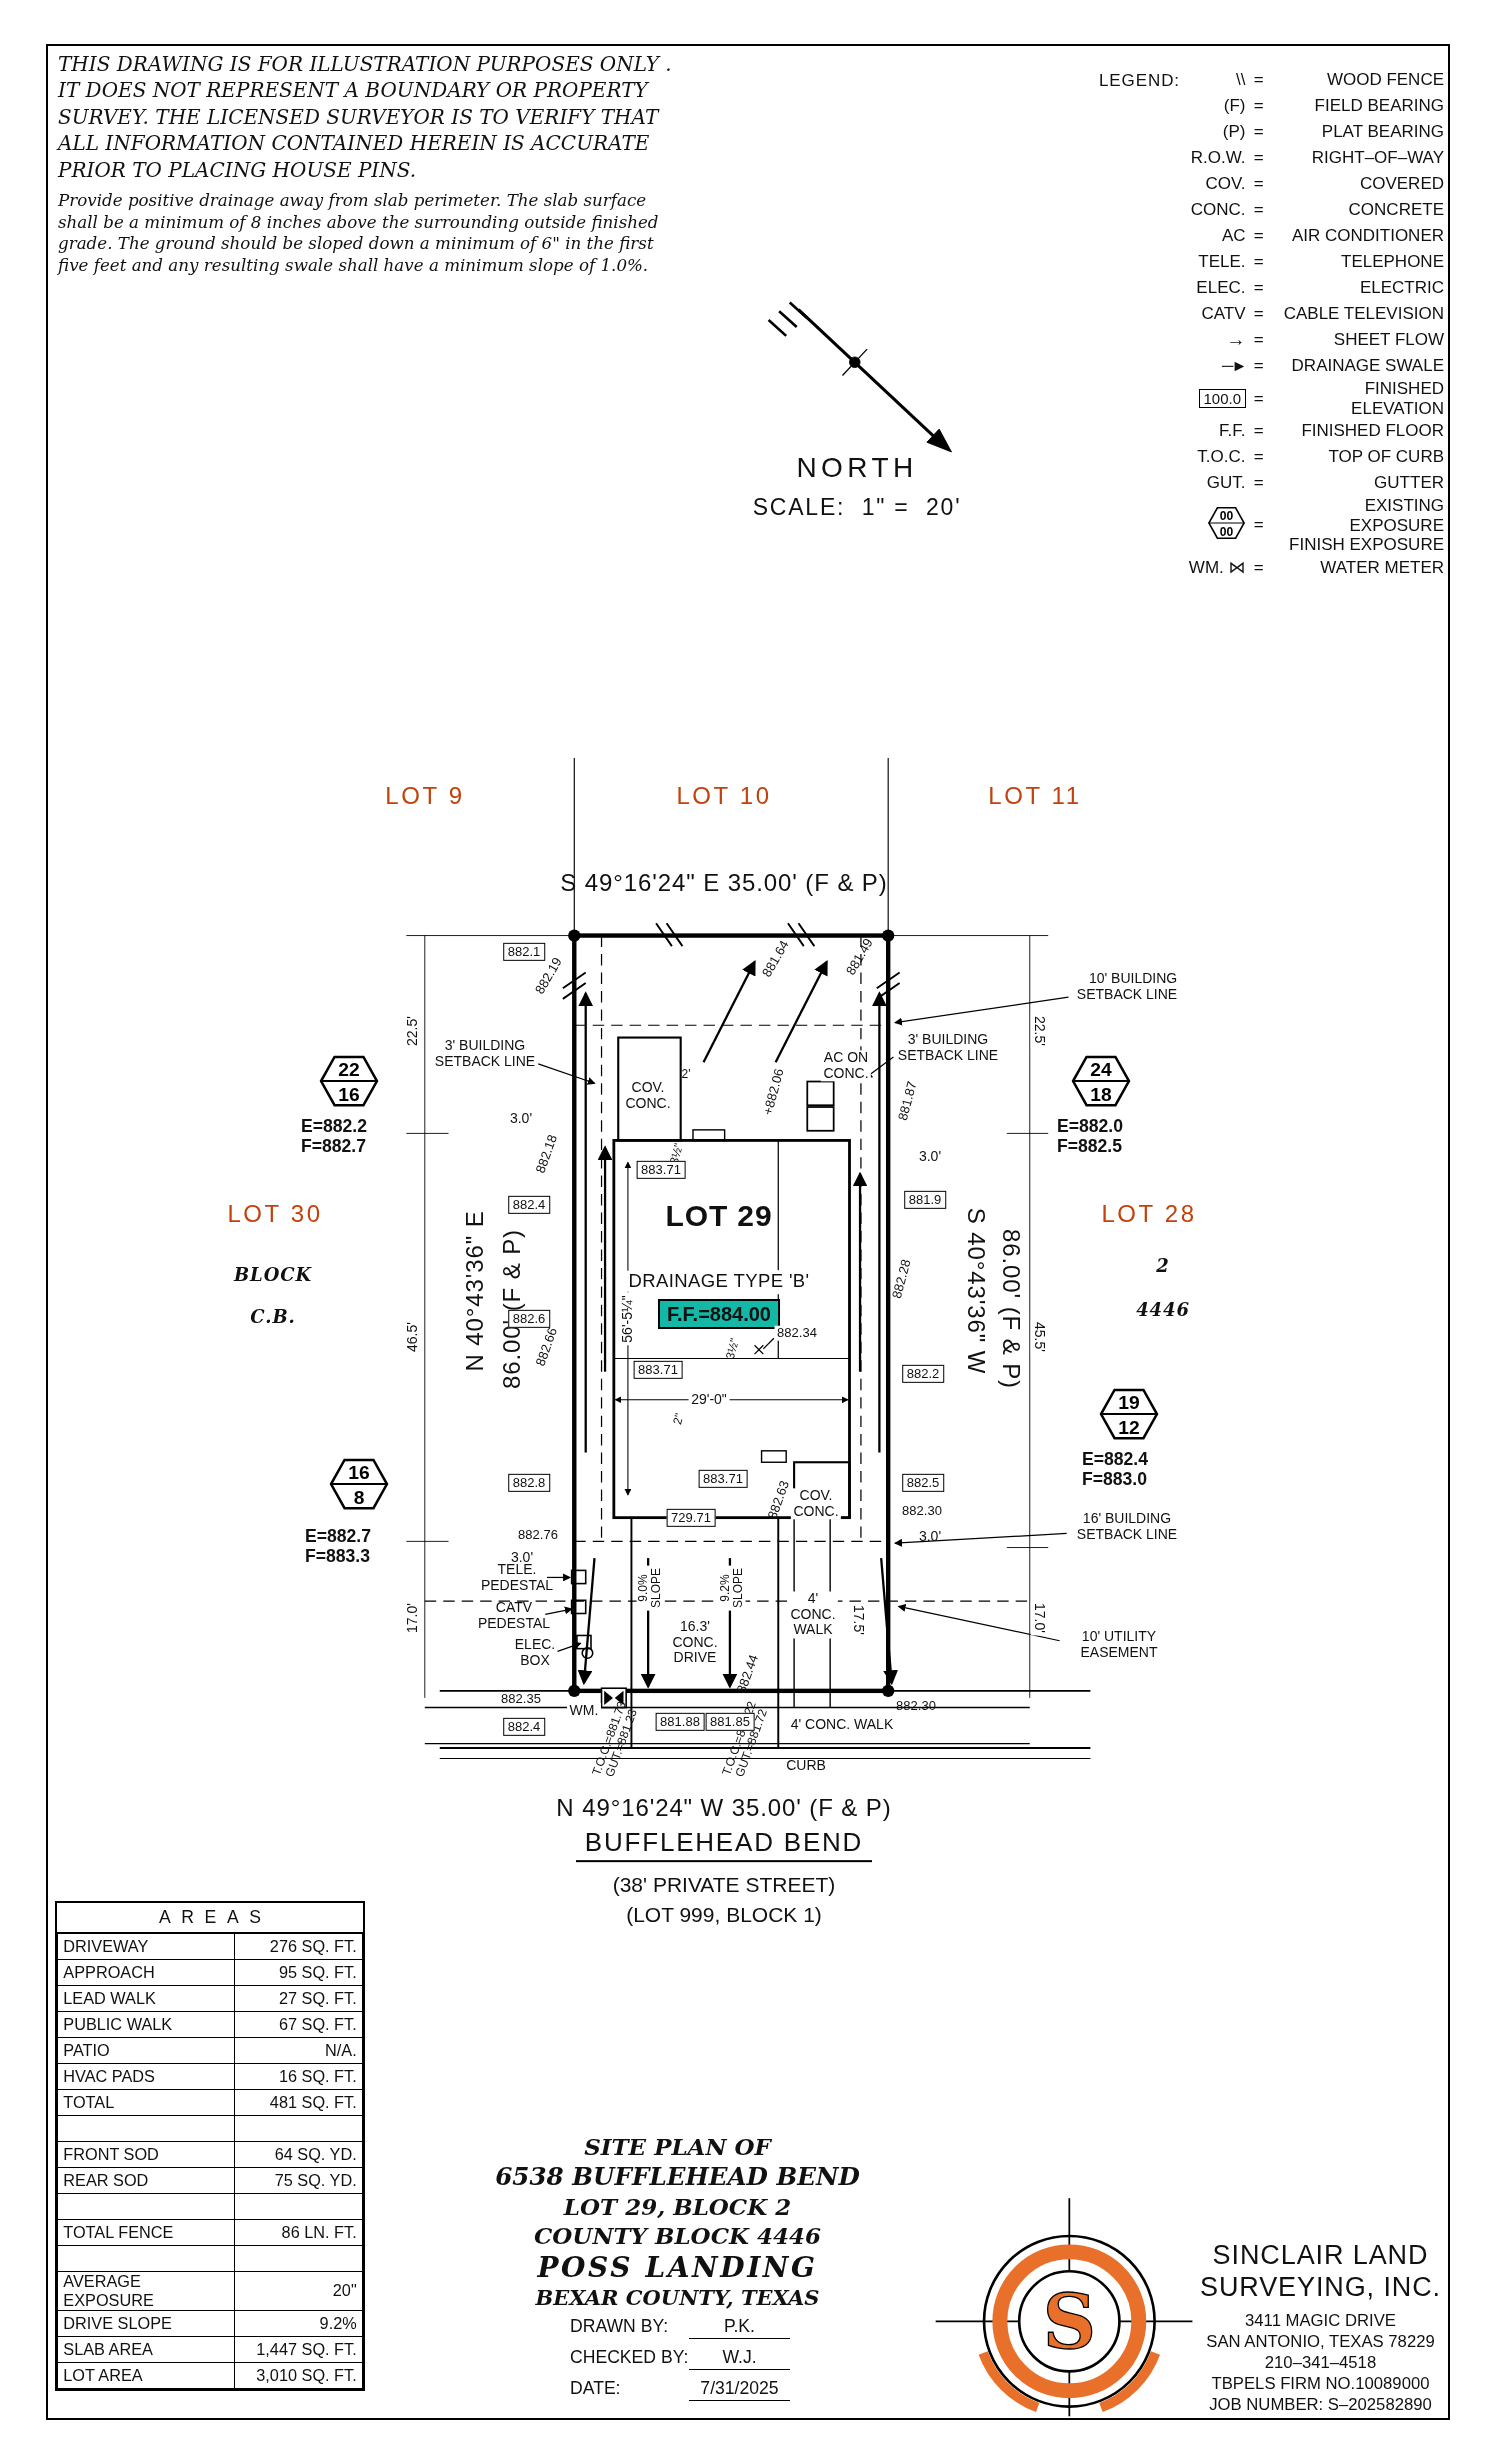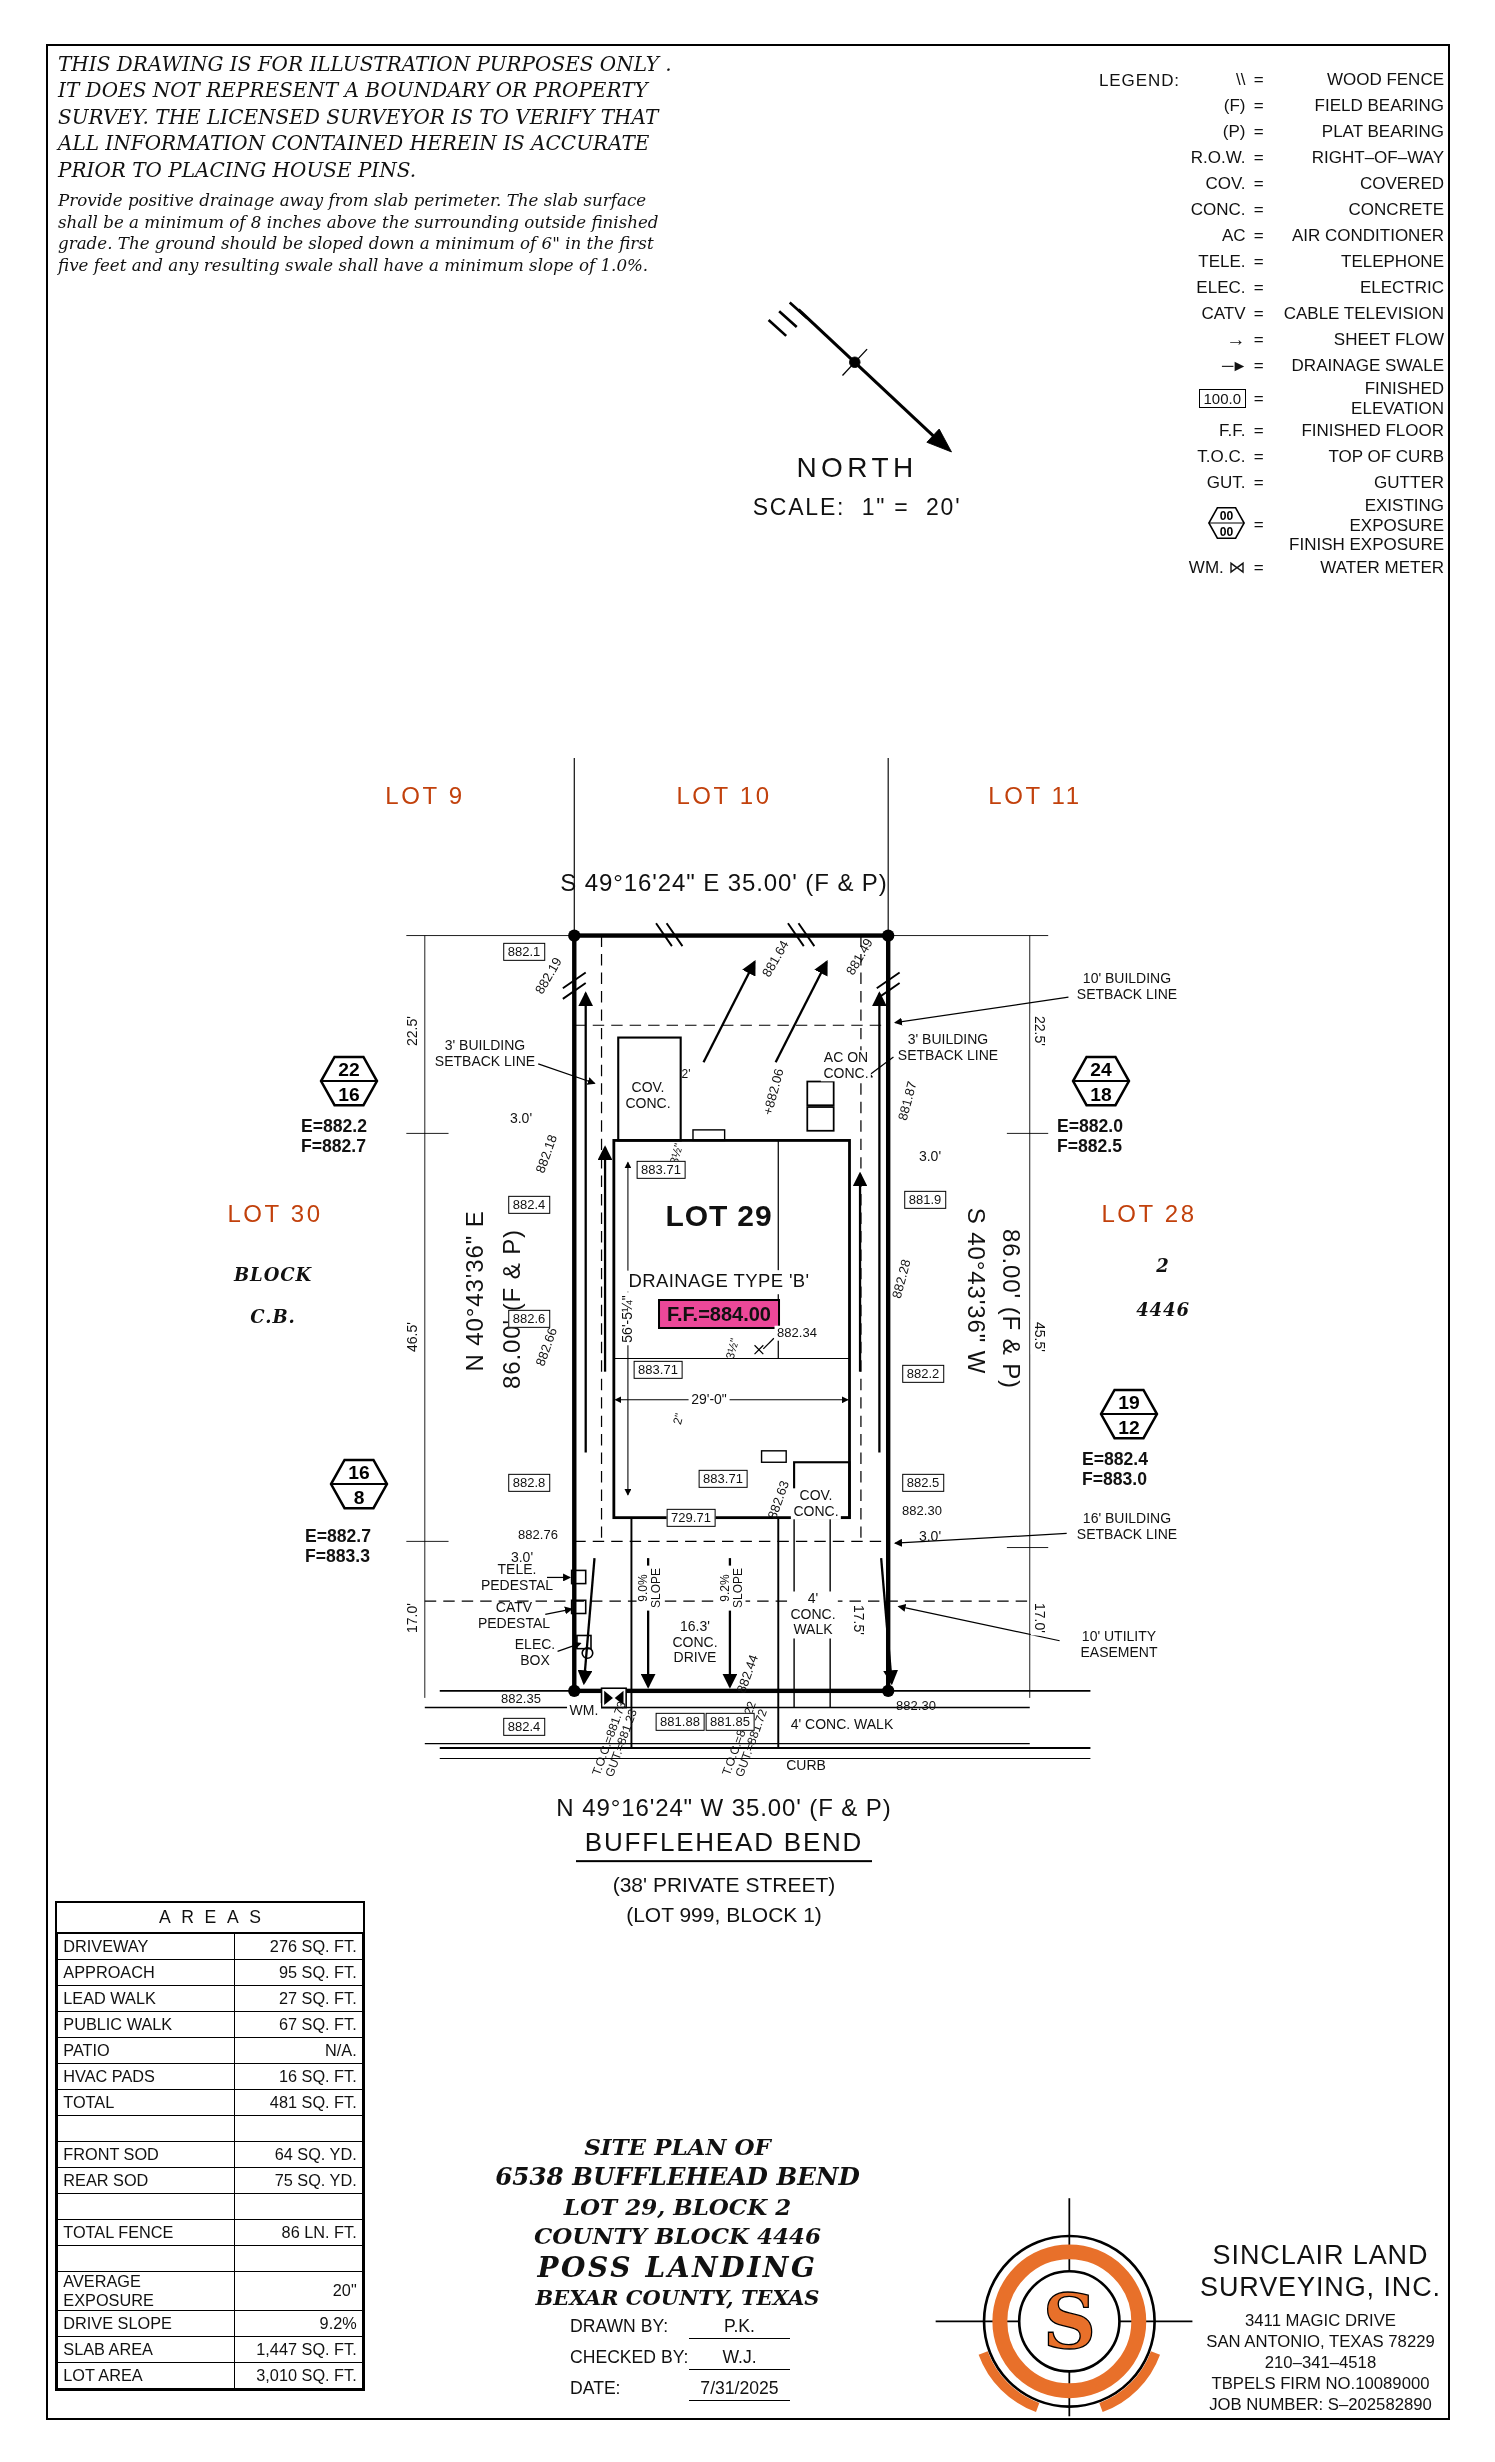--- a/index.html
+++ b/index.html
@@ -30,21 +30,21 @@
   .t { position:absolute; font-size:16px; line-height:1.12; white-space:pre-line; text-align:center;
        transform:translate(-50%,-50%); }
   .lotgray { font-size:24px; color:#c2410c; letter-spacing:2.6px; }
   .serifbig { font-family:"DejaVu Serif", serif; font-style:italic; font-weight:bold; font-size:18px; letter-spacing:0.9px; }
   .bearing { font-size:24px; letter-spacing:0.9px; white-space:pre; }
   .street { font-size:26px; letter-spacing:1.8px; border-bottom:2.2px solid #000; padding:0 8.8px 2.6px 8.8px; }
   .substreet { font-size:21px; }
   .lot29 { font-size:30px; font-weight:bold; letter-spacing:0.9px; }
   .cc { font-family:"DejaVu Serif", serif; font-style:italic; font-weight:bold; font-size:21px;margin-top:29px; }
   .sm2 { font-size:18.5px; letter-spacing:0.4px; }
-  .ff { font-size:20px; font-weight:bold; border:2.6px solid #000; padding:1.8px 7px; background:#ec4899; }
+  .ff { font-size:20px; font-weight:bold; border:2.6px solid #000; padding:1.8px 7px; background:#14b8a6; }
   .xs { font-size:14px; }
   .xxs { font-size:12px; }
   .ebox { font-size:13px; border:1.4px solid #000; padding:0.9px 3.5px; background:#fff; white-space:pre; }
   .epl { font-size:13px; white-space:pre; }
   .ef { font-size:17.6px; font-weight:bold; text-align:left; line-height:1.15; }
   .wbg { background:#fff; padding:0 2.6px; }
   .north-label { font-size:28px; letter-spacing:4.4px; }
   .north-scale { font-size:23px; letter-spacing:1.8px; white-space:pre; }
 
   
@@ -363,21 +363,21 @@
       <div class="t substreet" style="left: 724px; top: 1885px; transform: translate(-50%, -50%);">(38' PRIVATE STREET)</div>
       <div class="t substreet" style="left: 724px; top: 1915px; transform: translate(-50%, -50%);">(LOT 999, BLOCK 1)</div>
       <div class="t lot29 wbg" style="left: 719px; top: 1216px; transform: translate(-50%, -50%);">LOT 29</div>
       <div class="t cc wbg" style="left: 719px; top: 1253px; transform: translate(-50%, -50%);">CC–2057–BL</div>
       <div class="t sm2 wbg" style="left: 719px; top: 1281px; transform: translate(-50%, -50%);">DRAINAGE TYPE 'B'</div>
       <div class="t ff" style="left: 719px; top: 1314px; transform: translate(-50%, -50%);">F.F.=884.00</div>
       <div class="t xs" style="left: 485px; top: 1054px; transform: translate(-50%, -50%);">3' BUILDING
 SETBACK LINE</div>
       <div class="t xs" style="left: 948px; top: 1048px; transform: translate(-50%, -50%);">3' BUILDING
 SETBACK LINE</div>
-      <div class="t xs" style="left: 1127px; top: 987px; transform: translate(-50%, -50%);">10' BUILDING
+      <div class="t xs" style="left: 1127px; top: 987px; transform: translate(-50%, -50%); text-align: right;">10' BUILDING
 SETBACK LINE</div>
       <div class="t xs" style="left: 1127px; top: 1527px; transform: translate(-50%, -50%);">16' BUILDING
 SETBACK LINE</div>
       <div class="t xs" style="left: 1119px; top: 1645px; transform: translate(-50%, -50%);">10' UTILITY
 EASEMENT</div>
       <div class="t xs wbg" style="left: 413px; top: 1031px; transform: translate(-50%, -50%) rotate(-90deg);">22.5'</div>
       <div class="t xs wbg" style="left: 413px; top: 1337px; transform: translate(-50%, -50%) rotate(-90deg);">46.5'</div>
       <div class="t xs wbg" style="left: 413px; top: 1618px; transform: translate(-50%, -50%) rotate(-90deg);">17.0'</div>
       <div class="t xs wbg" style="left: 1039px; top: 1031px; transform: translate(-50%, -50%) rotate(90deg);">22.5'</div>
       <div class="t xs wbg" style="left: 1039px; top: 1337px; transform: translate(-50%, -50%) rotate(90deg);">45.5'</div>

